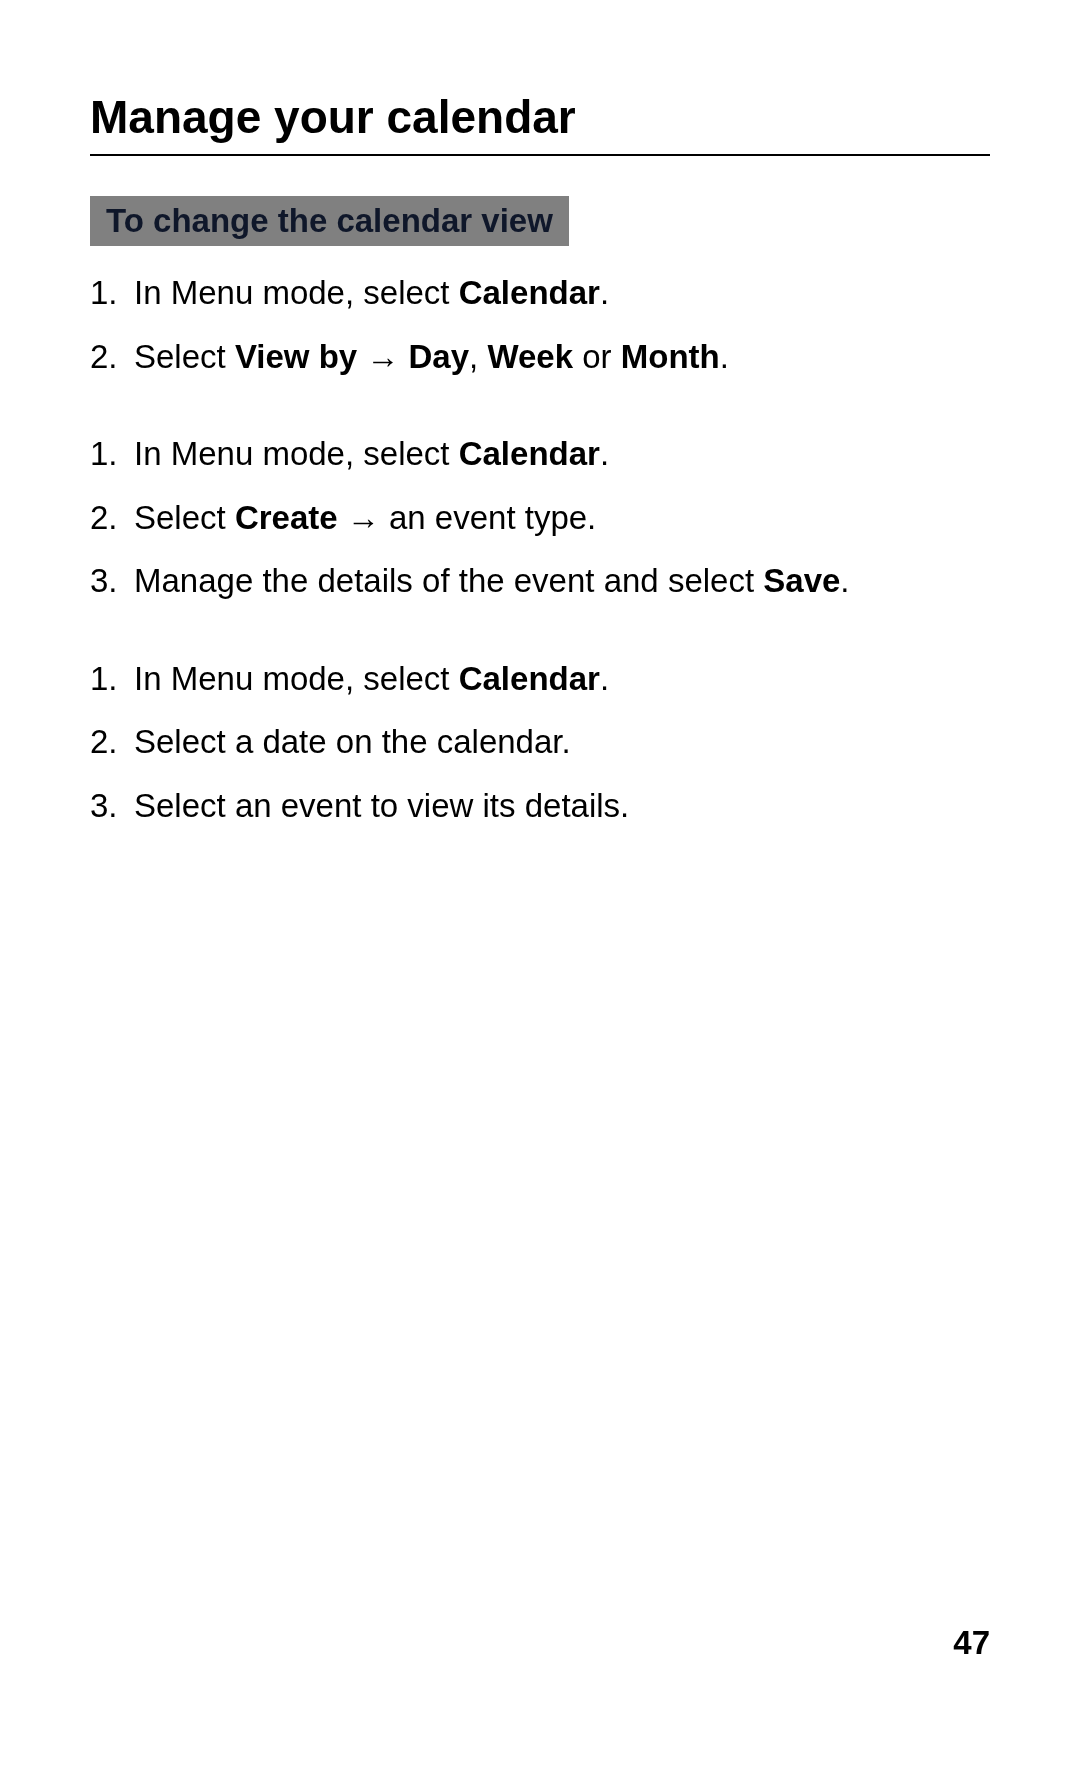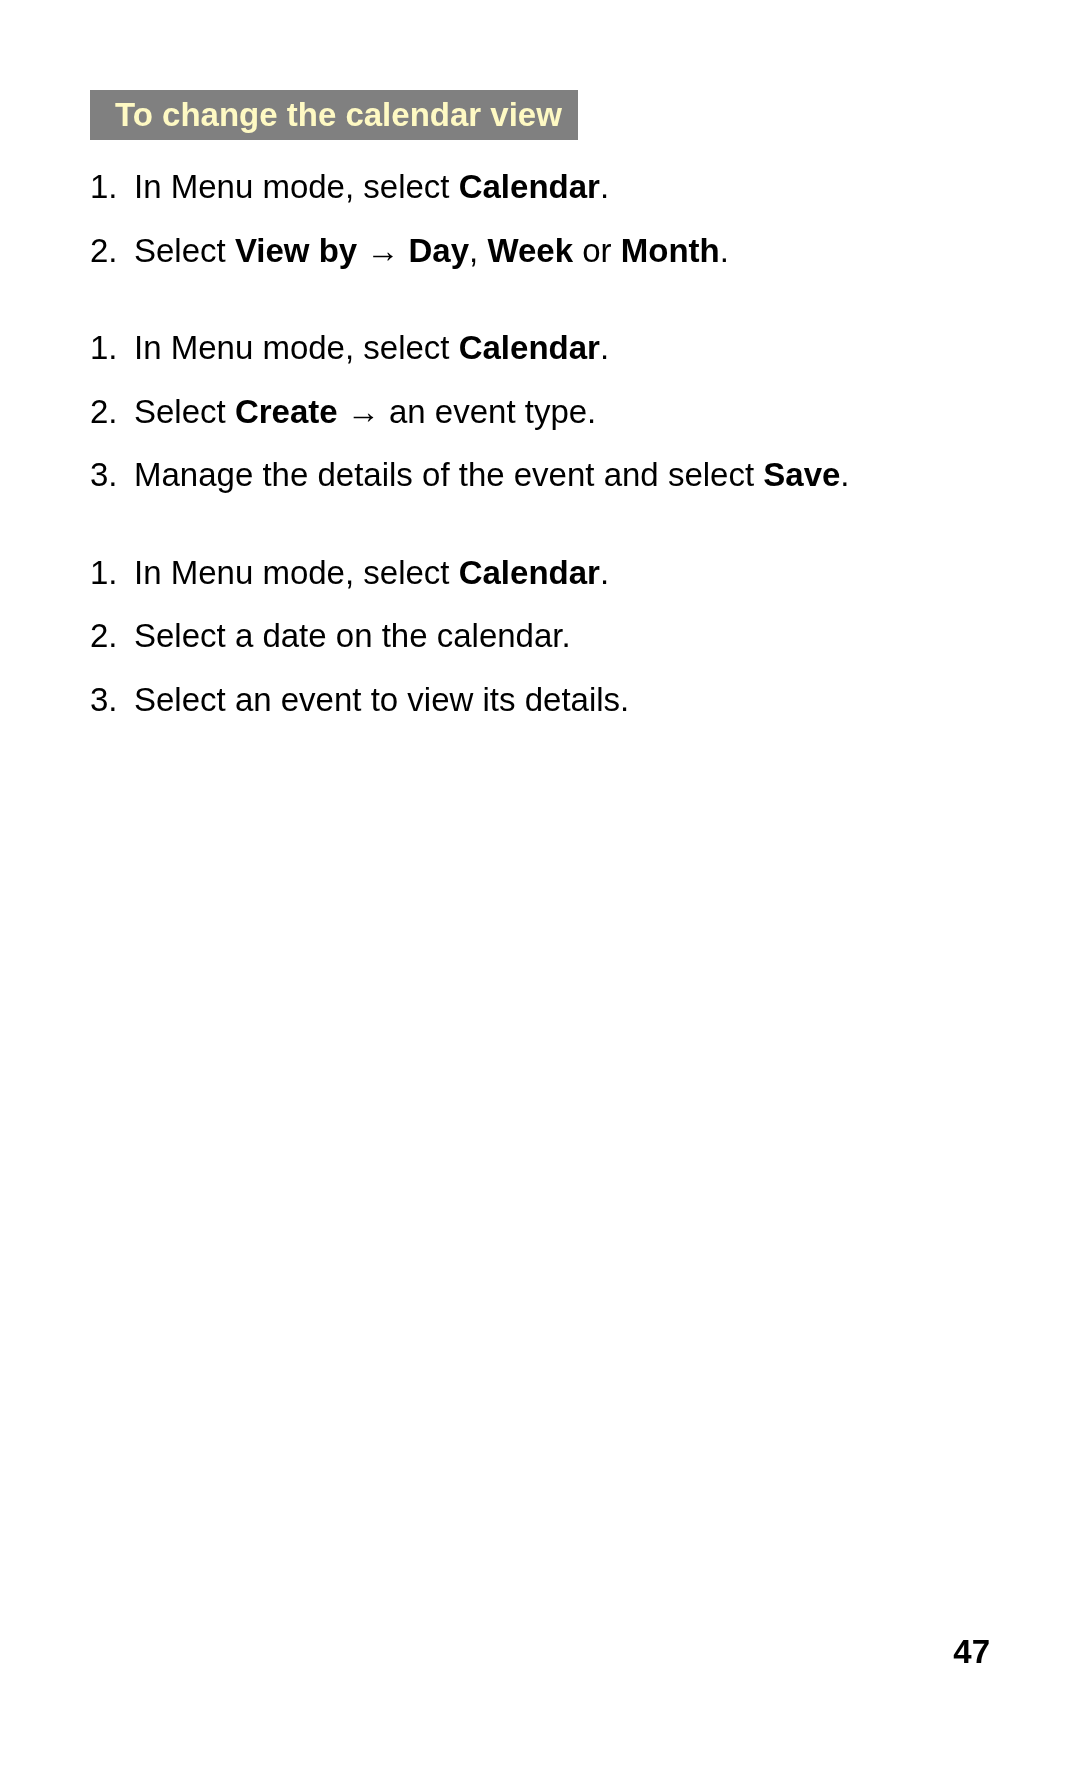--- a/index.html
+++ b/index.html
@@ -21,24 +21,24 @@
     .page-title {
       font-size: 46px;
       font-weight: bold;
       padding-bottom: 10px;
       border-bottom: 2px solid #000000;
       margin-bottom: 40px;
     }
     .subsection-heading {
       display: inline-block;
       background: #808080;
-      color: #fef9c3;
+      color: #0f172a;
       font-size: 33px;
       font-weight: bold;
-      padding: 6px 16px 6px 25px;
+      padding: 6px 16px 6px 16px;
       margin-bottom: 22px;
     }
     .section {
       margin-bottom: 48px;
     }
     .step-list {
       list-style: none;
       counter-reset: step;
     }
     .step-list li {
@@ -56,30 +56,31 @@
     }
     .bold {
       font-weight: bold;
       margin-top: 44px;
     }
     .arrow {
       font-weight: normal;
     }
     .page-number {
       position: absolute;
-      bottom: 100px;
+      bottom: 109px;
       right: 90px;
       font-size: 33px;
       font-weight: bold;
     }
   </style>
 </head>
 <body>
 
 <div class="page">
+  <h1 class="page-title">Manage your calendar</h1>
 
   <div id="sections-container">
       <div class="section"><div class="subsection-heading">To change the calendar view</div><ol class="step-list">
           <li><span>In Menu mode, select </span><span class="bold">Calendar</span><span>.</span></li>
           <li><span>Select </span><span class="bold">View by</span><span class="arrow"> → </span><span class="bold">Day</span><span>, </span><span class="bold">Week</span><span> or </span><span class="bold">Month</span><span>.</span></li>
         </ol></div>
       <div class="section"><ol class="step-list">
           <li><span>In Menu mode, select </span><span class="bold">Calendar</span><span>.</span></li>
           <li><span>Select </span><span class="bold">Create</span><span> → an event type.</span></li>
           <li><span>Manage the details of the event and select </span><span class="bold">Save</span><span>.</span></li>

